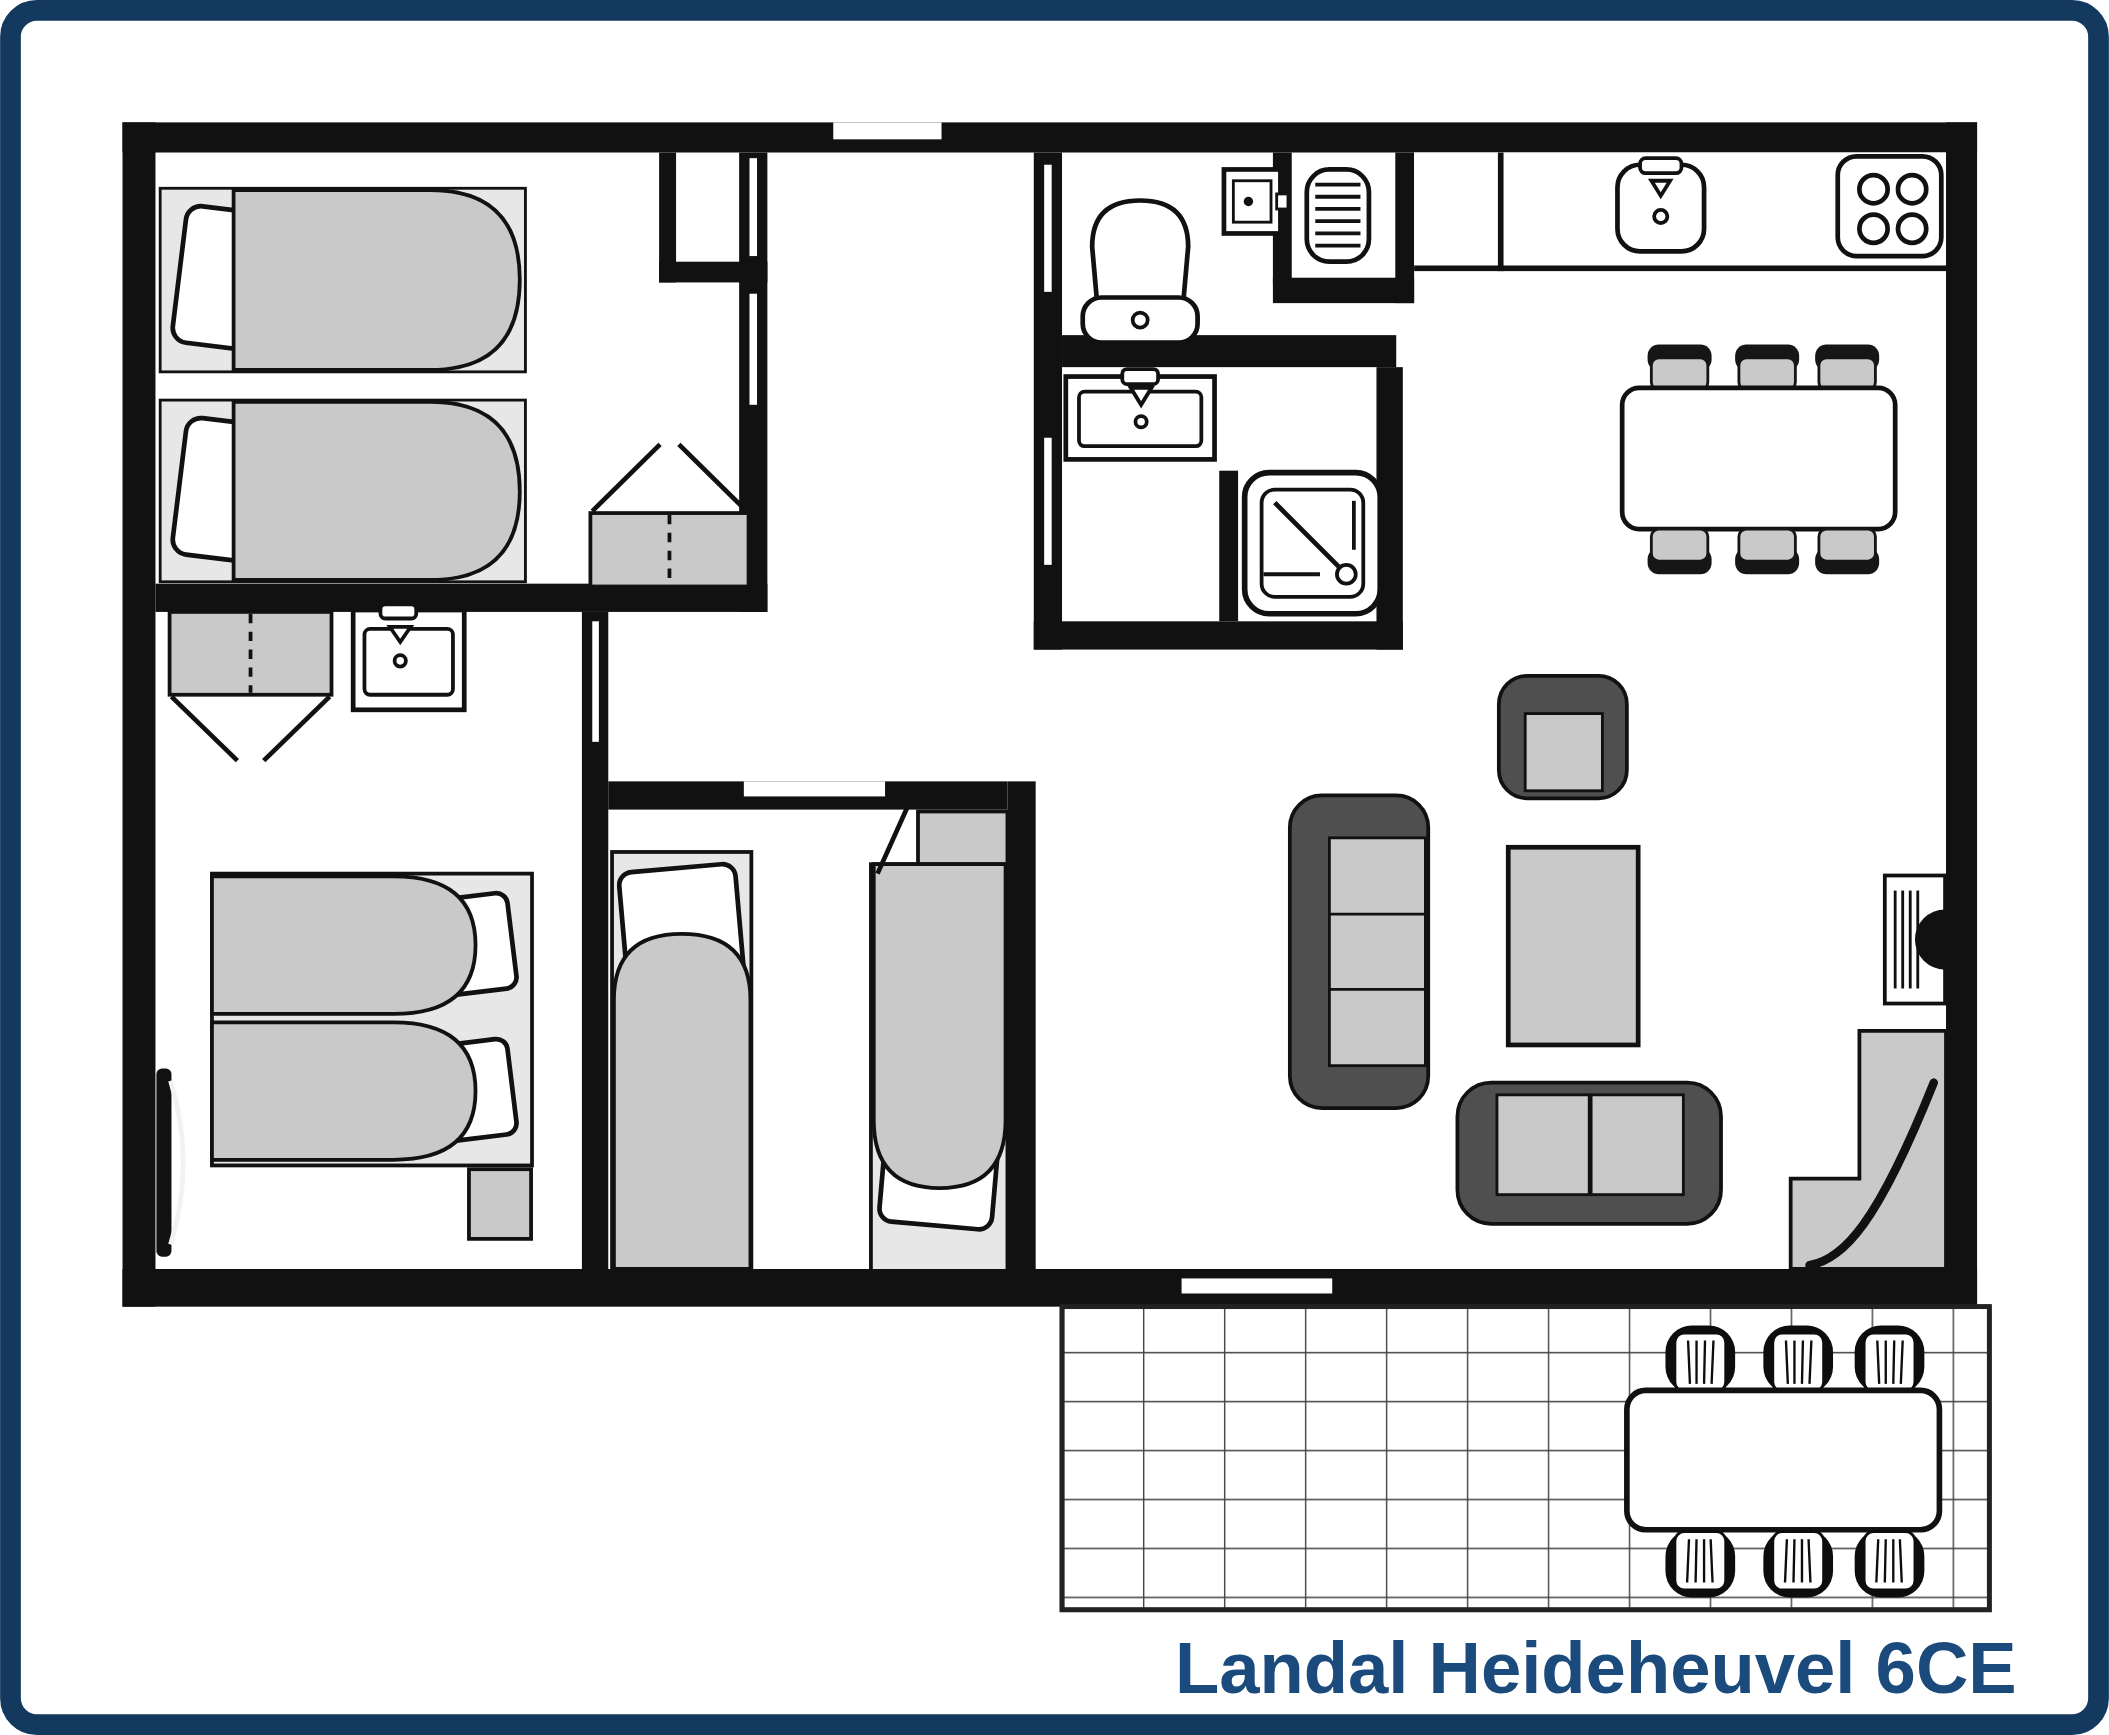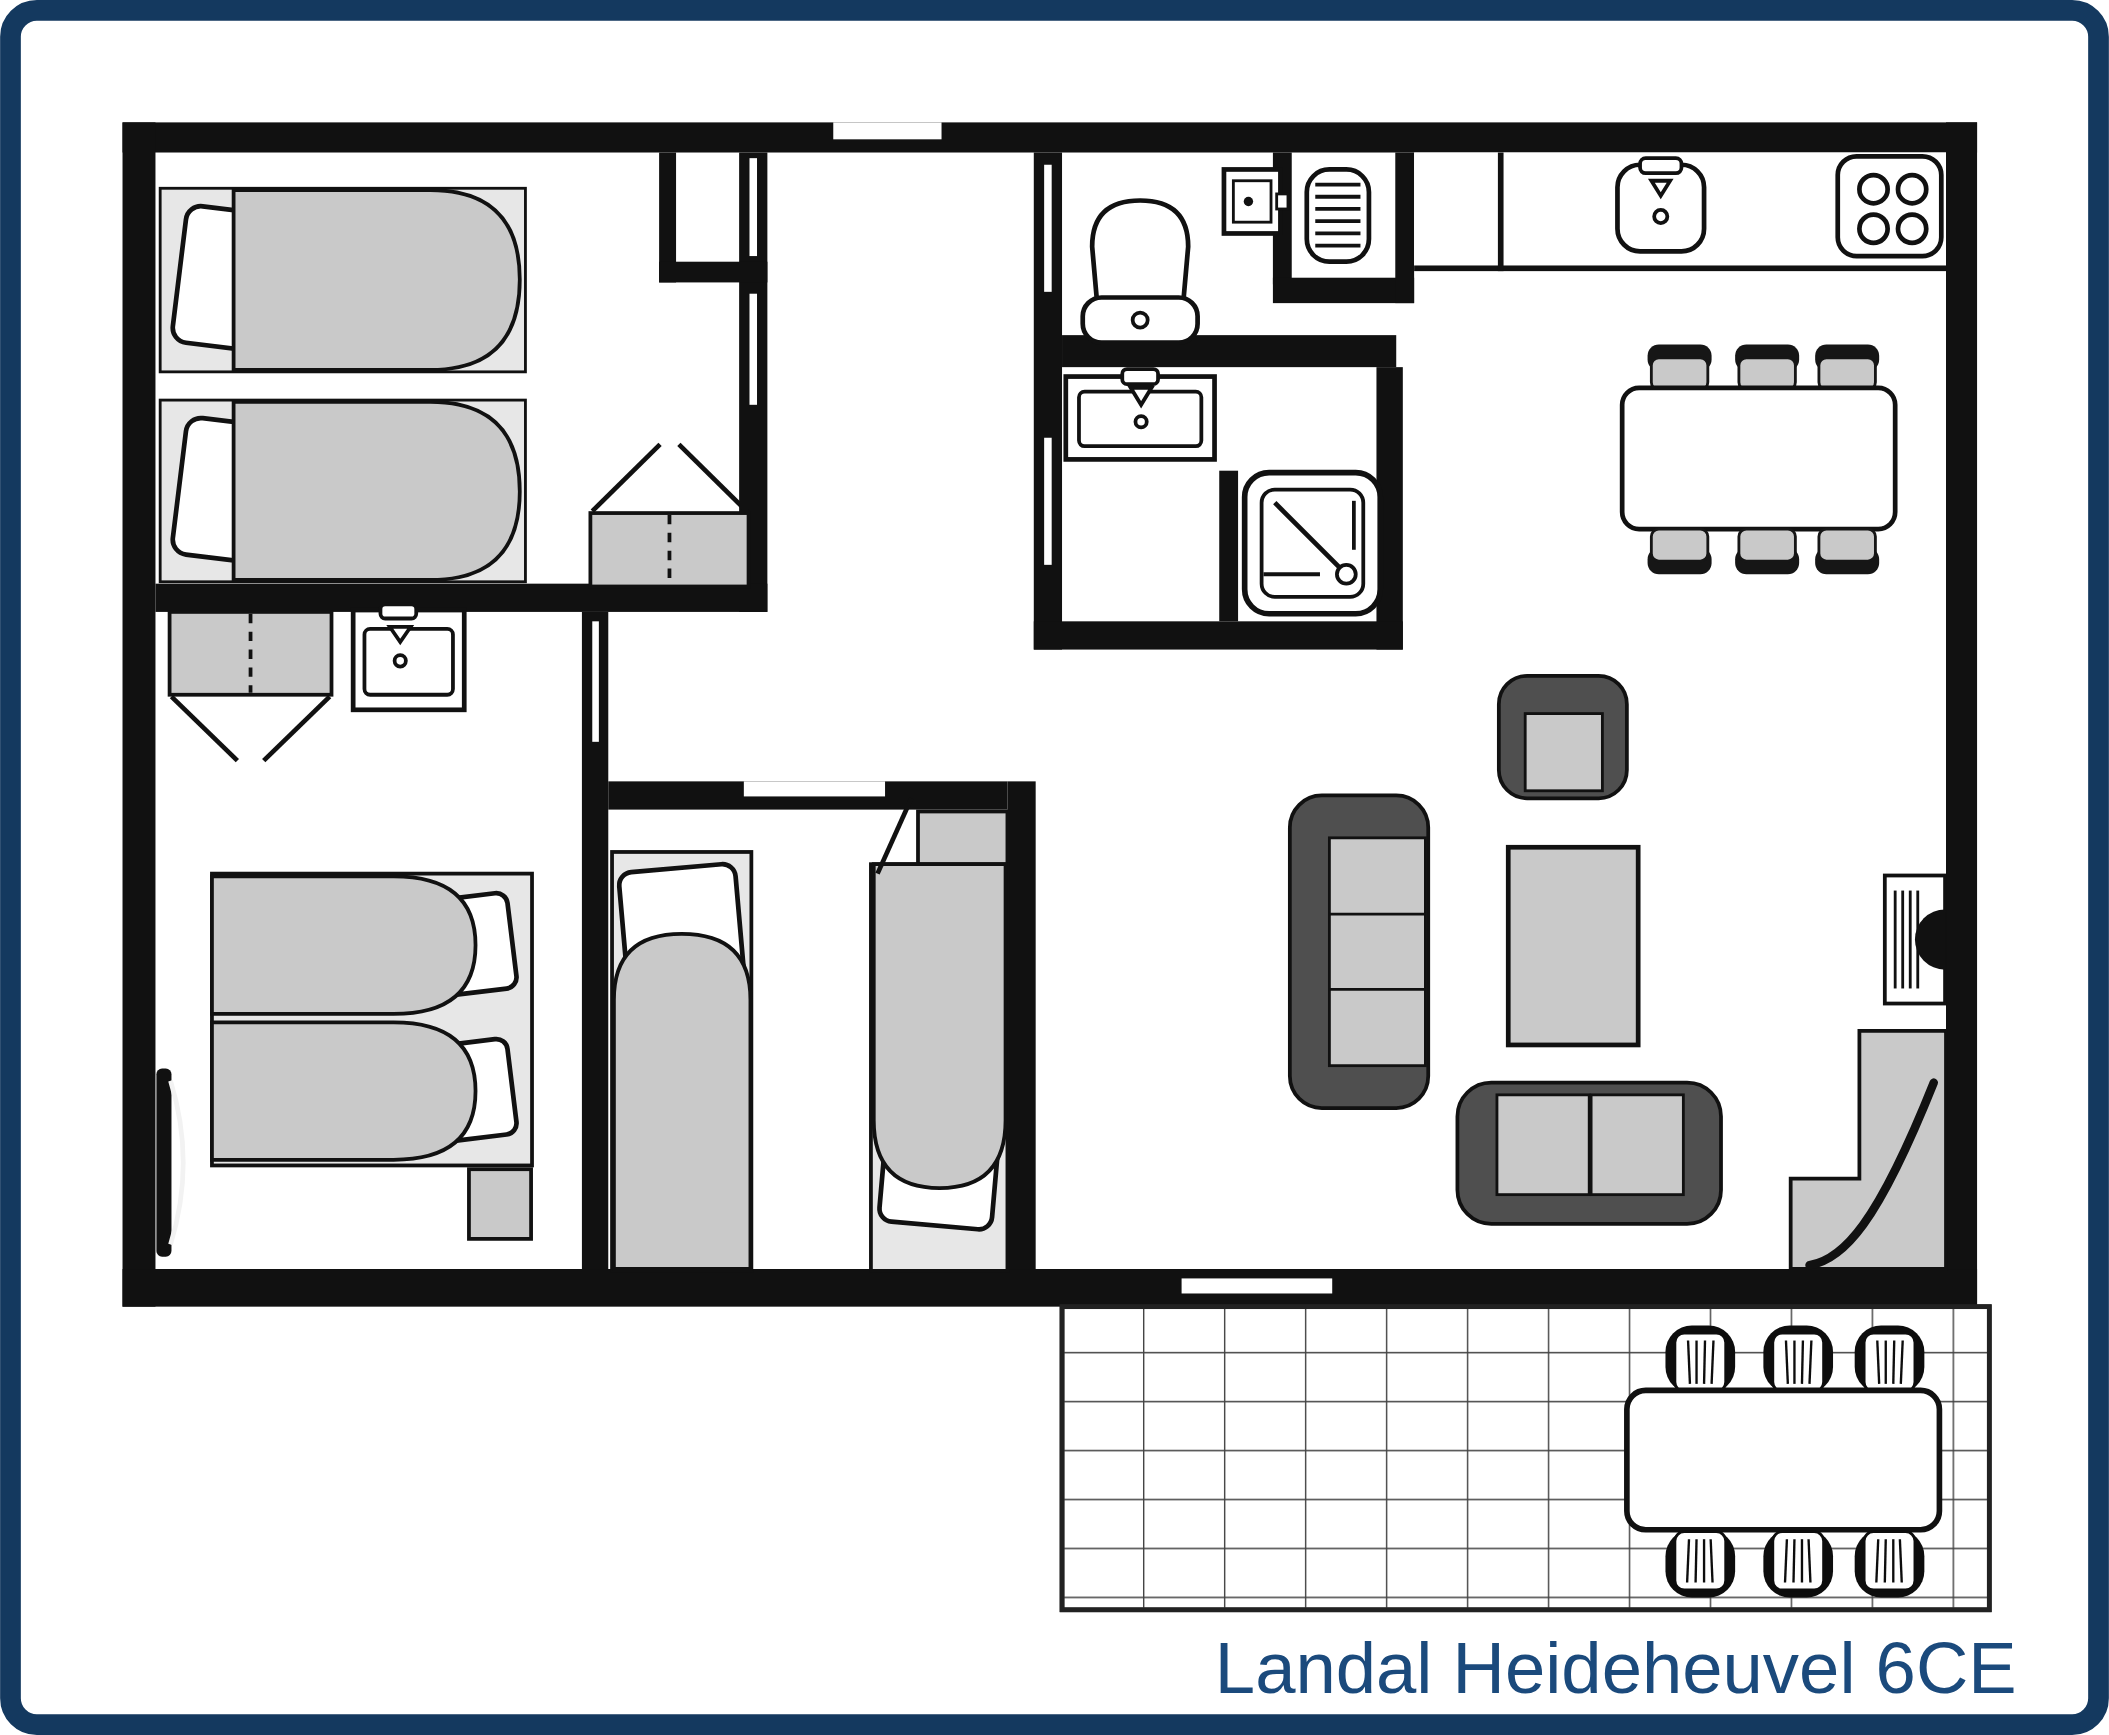--- a/index.html
+++ b/index.html
@@ -2,20 +2,21 @@
 <html style="font-size:15px"><head>
 <meta charset="utf-8">
 <style>
   html,body{margin:0;padding:0;background:#ffffff;}
   .page{
     position:relative;
     width:2109px;height:1735px;
     background:#ffffff;
     font-family:"Liberation Sans", sans-serif;
     overflow:hidden;
+    font-weight:bold;
   }
   svg{display:block;}
   .title-text{
     font-family:"Liberation Sans", sans-serif;
     font-size:77px;
     fill:#1b4a7c;
   }
 </style>
 </head>
 <body>

